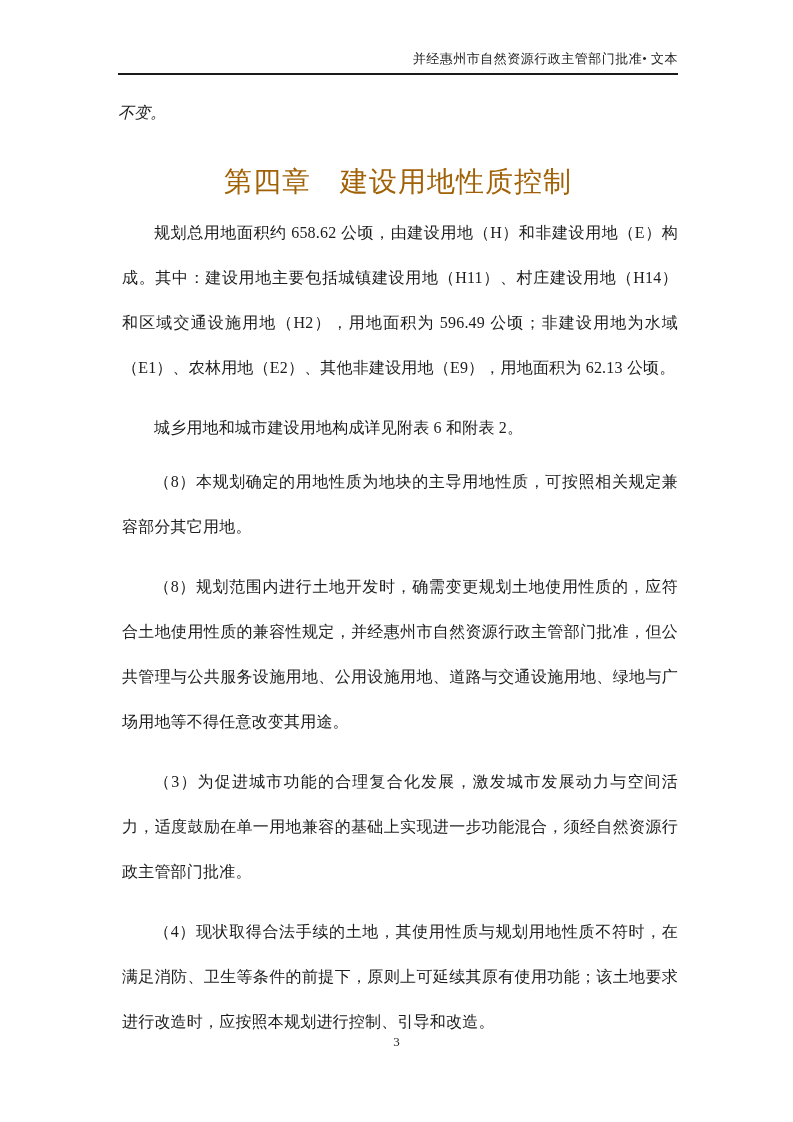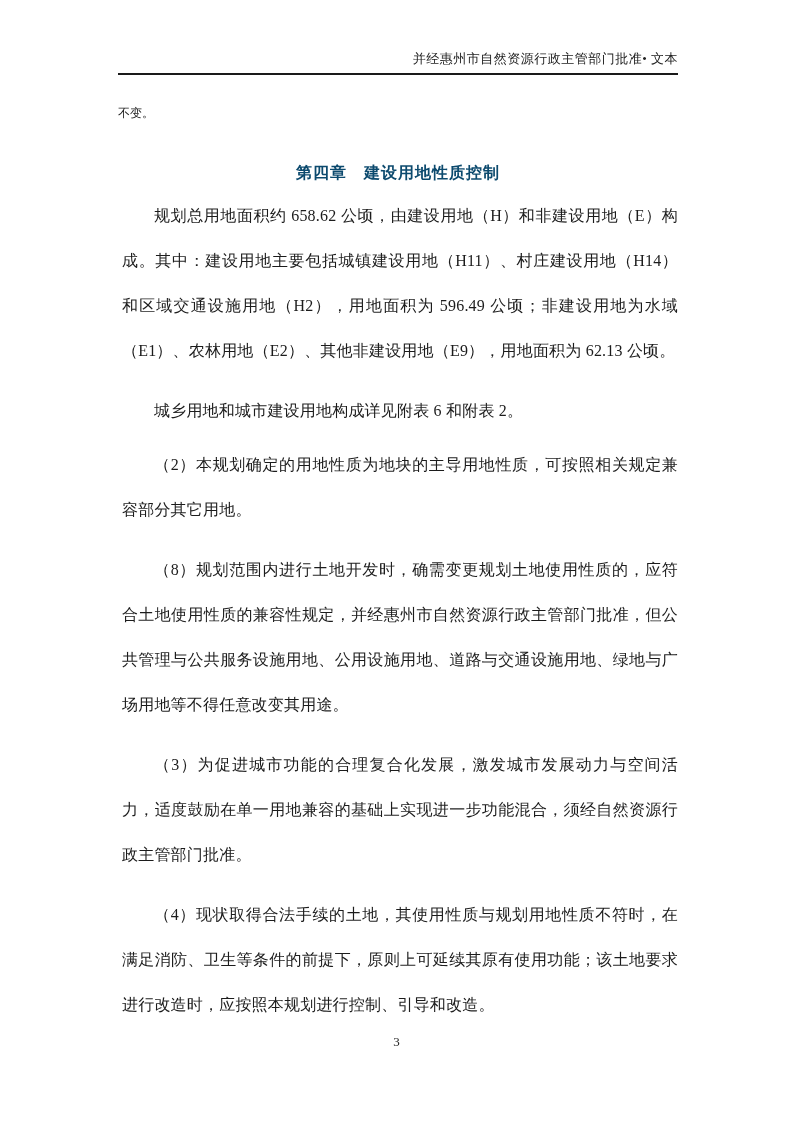--- a/index.html
+++ b/index.html
@@ -29,31 +29,32 @@
     color: #222222;
   }
   .header-rule {
     margin-top: 5px;
     border: 0;
     border-bottom: 2px solid #1a1a1a;
     height: 0;
   }
   .carryover {
     margin: 26px 0 0 0;
-    font-size: 12px;
+    font-size: 16px;
     line-height: 24px;
+    font-style: italic;
   }
   .chapter-title {
     margin: 38px 0 0 0;
     text-align: center;
     font-family: "Liberation Sans", sans-serif;
-    font-weight: bold;
-    font-size: 16px;
+    font-weight: normal;
+    font-size: 28px;
     letter-spacing: 1px;
-    color: #0c4a6e;
+    color: #a16207;
   }
   .article-heading {
     margin: 30px 0 0 0;
     font-family: "Liberation Sans", sans-serif;
     font-weight: bold;
     font-size: 19px;
     color: #111111;
   }
   .article-heading .heading-gap {
     display: inline-block;
@@ -93,21 +94,21 @@
 
     <h1 class="chapter-title">第四章　建设用地性质控制</h1>
 
 
     <p class="para">规划总用地面积约 658.62 公顷，由建设用地（H）和非建设用地（E）构成。其中：建设用地主要包括城镇建设用地（H11）、村庄建设用地（H14）和区域交通设施用地（H2），用地面积为 596.49 公顷；非建设用地为水域（E1）、农林用地（E2）、其他非建设用地（E9），用地面积为 62.13 公顷。</p>
 
 
     <p class="para tight">城乡用地和城市建设用地构成详见附表 6 和附表 2。</p>
 
 
-    <p class="para">（2）本规划确定的用地性质为地块的主导用地性质，可按照相关规定兼容部分其它用地。</p>
+    <p class="para">（8）本规划确定的用地性质为地块的主导用地性质，可按照相关规定兼容部分其它用地。</p>
 
     <p class="para">（8）规划范围内进行土地开发时，确需变更规划土地使用性质的，应符合土地使用性质的兼容性规定，并经惠州市自然资源行政主管部门批准，但公共管理与公共服务设施用地、公用设施用地、道路与交通设施用地、绿地与广场用地等不得任意改变其用途。</p>
 
     <p class="para">（3）为促进城市功能的合理复合化发展，激发城市发展动力与空间活力，适度鼓励在单一用地兼容的基础上实现进一步功能混合，须经自然资源行政主管部门批准。</p>
 
     <p class="para">（4）现状取得合法手续的土地，其使用性质与规划用地性质不符时，在满足消防、卫生等条件的前提下，原则上可延续其原有使用功能；该土地要求进行改造时，应按照本规划进行控制、引导和改造。</p>
 
   </div>
 
   <div class="footer">

